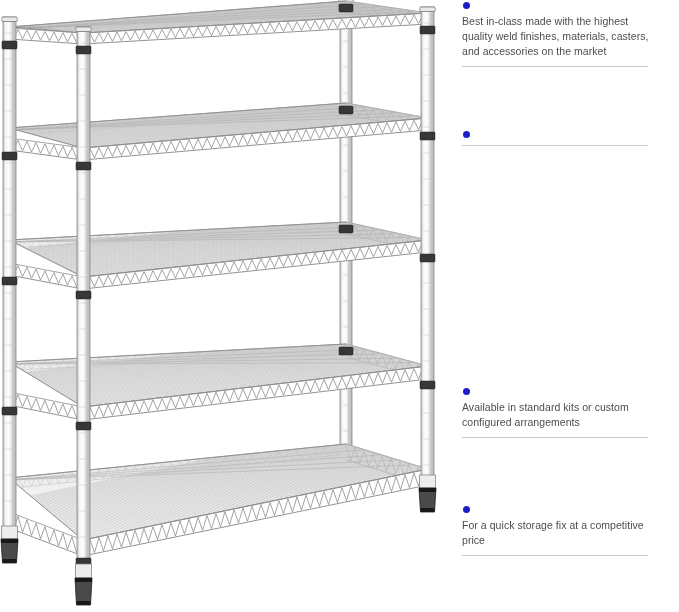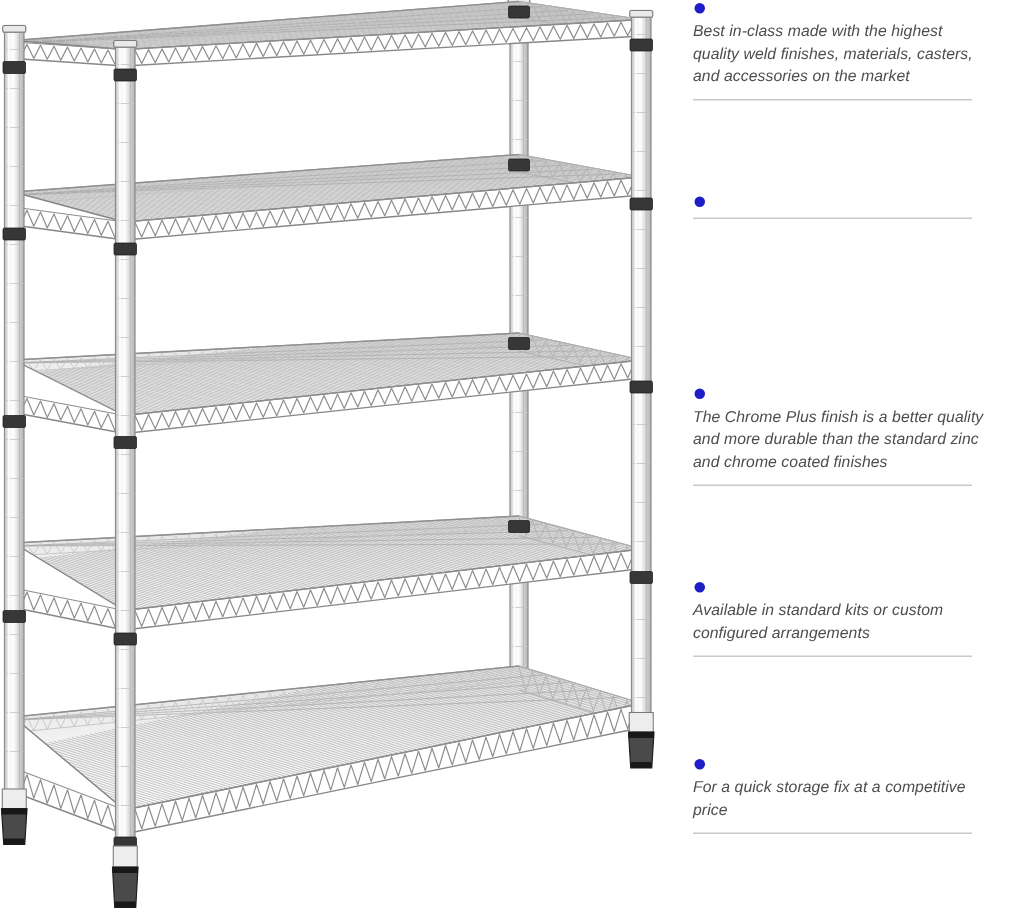--- a/index.html
+++ b/index.html
@@ -1,21 +1,21 @@
 <!DOCTYPE html>
 <html><head>
 <meta charset="utf-8">
 <style>
   html,body{margin:0;padding:0;background:#fff;}
   .canvas{
     position:relative;width:679px;height:612px;background:#ffffff;overflow:hidden;
     font-family:"Liberation Sans", sans-serif;
   }
   .figure-wrap{position:absolute;left:0;top:0;width:455px;height:612px;}
-  .features{position:absolute;left:461px;top:0;width:214px;height:500px;font-style:italic;}
+  .features{position:absolute;left:461px;top:0;width:214px;height:500px;}
   .feature{position:absolute;left:0;width:214px;}
   .dot{width:7px;height:7px;border-radius:50%;margin-left:2px;background:#1e1ec8;}
   .ftext{
     margin:5px 0 0 1px;font-size:10.5px;line-height:15px;color:#4d4d4d;
     letter-spacing:0.05px;white-space:pre-wrap;
   }
   .divider{margin-top:7px;margin-left:1px;width:186px;height:1px;background:#c9c9c9;}
 </style>
 </head>
 <body>
@@ -209,27 +209,20 @@
       <div class="dot" style="background: rgb(30, 30, 200);"></div>
       <p class="ftext">Best in-class made with the highest
 quality weld finishes, materials, casters,
 and accessories on the market</p>
       <div class="divider" style="background: rgb(201, 201, 201);"></div>
     </div>
     <div class="feature" style="top:131px">
       <div class="dot" style="background: rgb(30, 30, 200);"></div>
       <div class="divider" style="background: rgb(201, 201, 201);"></div>
     </div>
-    <div class="feature" style="top:259px">
-      <div class="dot" style="background: rgb(30, 30, 200);"></div>
-      <p class="ftext">The Chrome Plus finish is a better quality
-and more durable than the standard zinc
-and chrome coated finishes</p>
-      <div class="divider" style="background: rgb(201, 201, 201);"></div>
-    </div>
     <div class="feature" style="top:388px">
       <div class="dot" style="background: rgb(30, 30, 200);"></div>
       <p class="ftext">Available in standard kits or custom
 configured arrangements</p>
       <div class="divider" style="background: rgb(201, 201, 201);"></div>
     </div>
     <div class="feature" style="top:506px">
       <div class="dot" style="background: rgb(30, 30, 200);"></div>
       <p class="ftext">For a quick storage fix at a competitive
 price</p>

